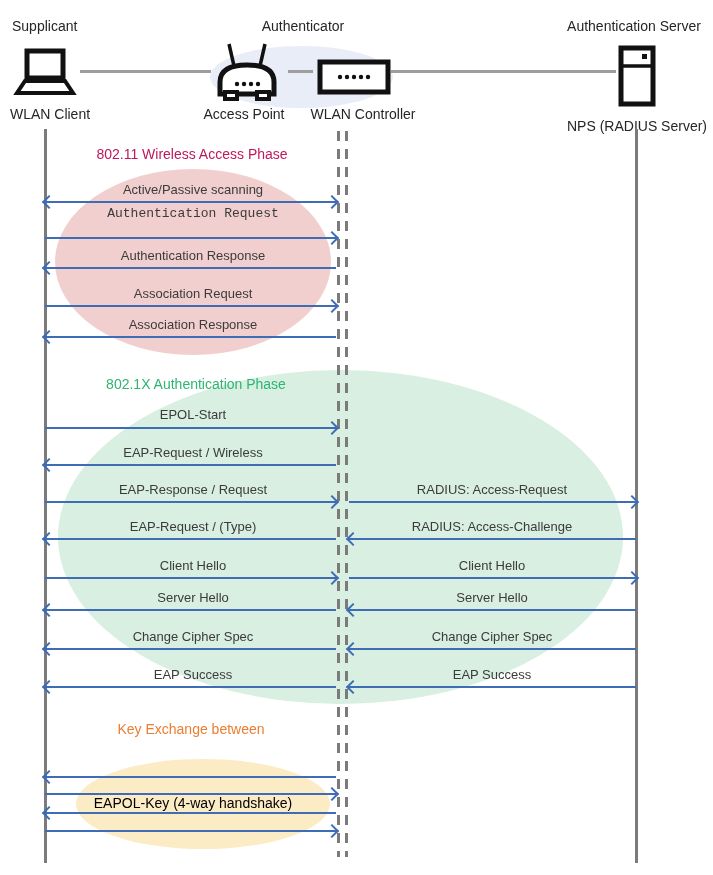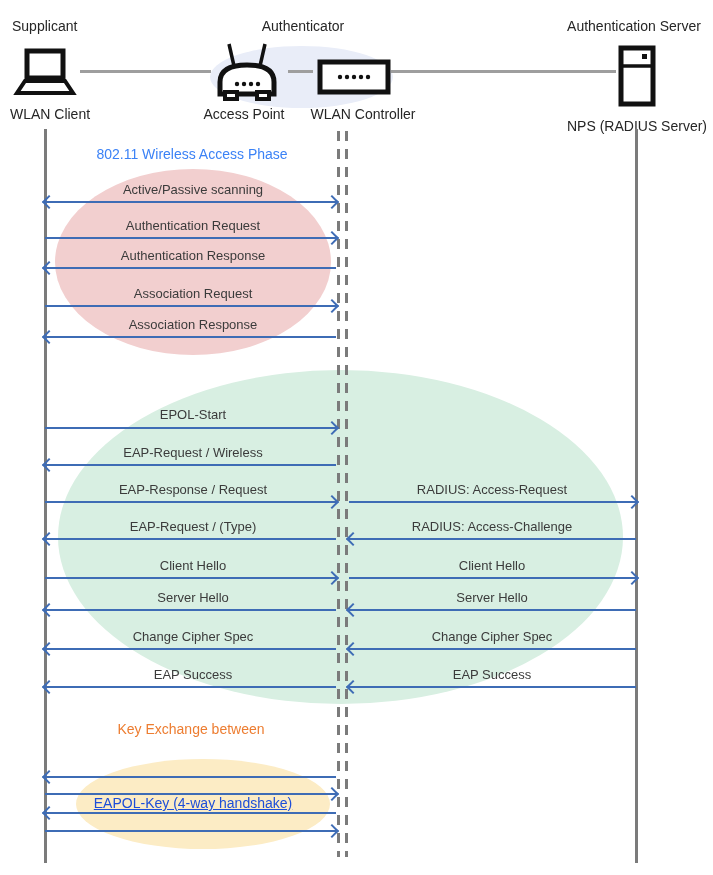--- a/index.html
+++ b/index.html
@@ -28,40 +28,40 @@
 
   
   .role{position:absolute;font-size:14px;color:#262626;white-space:nowrap;}
   .centered{transform:translateX(-50%);}
   .devlabel{position:absolute;font-size:14px;color:#262626;white-space:nowrap;transform:translateX(-50%);text-align:center;}
 
   .icon{position:absolute;}
 
   
   .phase-title{position:absolute;font-size:14px;white-space:nowrap;transform:translateX(-50%);}
-  .pt-red{color:#3b82f6;}
+  .pt-red{color:#be185d;}
   .pt-green{color:#2EB573;}
   .pt-orange{color:#ED7D31;}
 
   
   .arrow{position:absolute;height:2px;background:var(--arrow);}
   .a-r::after,.a-b::after{
     content:"";position:absolute;right:-1px;top:-4px;width:8px;height:8px;
     border-top:2.5px solid var(--arrow);border-right:2.5px solid var(--arrow);
     transform:rotate(45deg);
   }
   .a-l::before,.a-b::before{
     content:"";position:absolute;left:-1px;top:-4px;width:8px;height:8px;
     border-top:2.5px solid var(--arrow);border-right:2.5px solid var(--arrow);
     transform:rotate(-135deg);
   }
 
   
   .msg{position:absolute;font-size:13px;color:var(--txt);white-space:nowrap;transform:translateX(-50%);}
-  .msg-big{font-size:14px;color:#1d4ed8;text-decoration:underline;}
+  .msg-big{font-size:14px;color:#000000;}
 </style>
 </head>
 <body>
 
 <div class="canvas">
 
   <div class="ellipse el-blue"></div>
   <div class="ellipse el-red"></div>
   <div class="ellipse el-green"></div>
   <div class="ellipse el-yellow"></div>
@@ -115,26 +115,27 @@
   <div class="devlabel" style="left:244px;top:106px;">Access Point</div>
   <div class="devlabel" style="left:363px;top:106px;">WLAN Controller</div>
   <div class="devlabel" style="left:637px;top:106px;margin-top:12px;">NPS (RADIUS Server)</div>
 
   <div class="lifeline" style="left:44px;top:129px;height:734px;"></div>
   <div class="lifeline" style="left:635px;top:129px;height:734px;"></div>
   <div class="dashline" style="left:337px;top:131px;height:726px;"></div>
   <div class="dashline" style="left:345px;top:131px;height:726px;"></div>
 
   <div class="phase-title pt-red" style="left:192px;top:146px;">802.11 Wireless Access Phase</div>
+  <div class="phase-title pt-green" style="left:196px;top:376px;">802.1X Authentication Phase</div>
   <div class="phase-title pt-orange" style="left:191px;top:721px;">Key Exchange between</div>
 
   <div class="msg" style="left:193px;top:182px;">Active/Passive scanning</div>
   <div class="arrow a-b" style="left:45px;top:201px;width:291px;"></div>
 
-  <div class="msg" style="left:193px;top:218px;">Authentication Request</div>
+  <div class="msg" style="left:193px;top:206px;font-family:Liberation Mono, monospace;">Authentication Request</div>
   <div class="arrow a-r" style="left:45px;top:237px;width:291px;"></div>
 
   <div class="msg" style="left:193px;top:248px;">Authentication Response</div>
   <div class="arrow a-l" style="left:45px;top:267px;width:291px;"></div>
 
   <div class="msg" style="left:193px;top:286px;">Association Request</div>
   <div class="arrow a-r" style="left:45px;top:305px;width:291px;"></div>
 
   <div class="msg" style="left:193px;top:317px;">Association Response</div>
   <div class="arrow a-l" style="left:45px;top:336px;width:291px;"></div>

